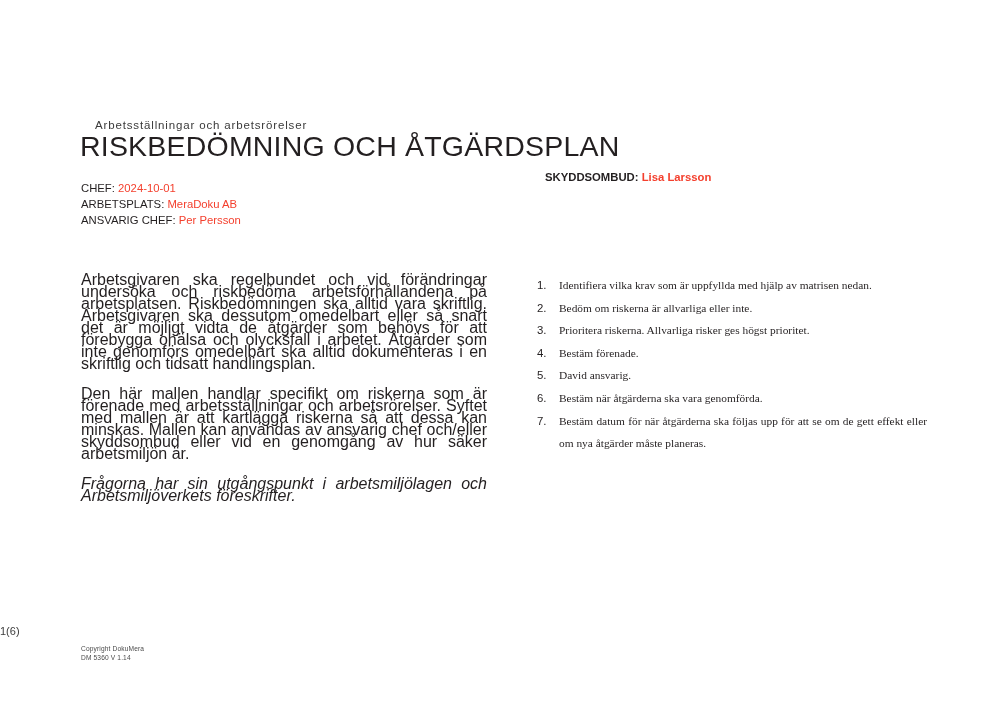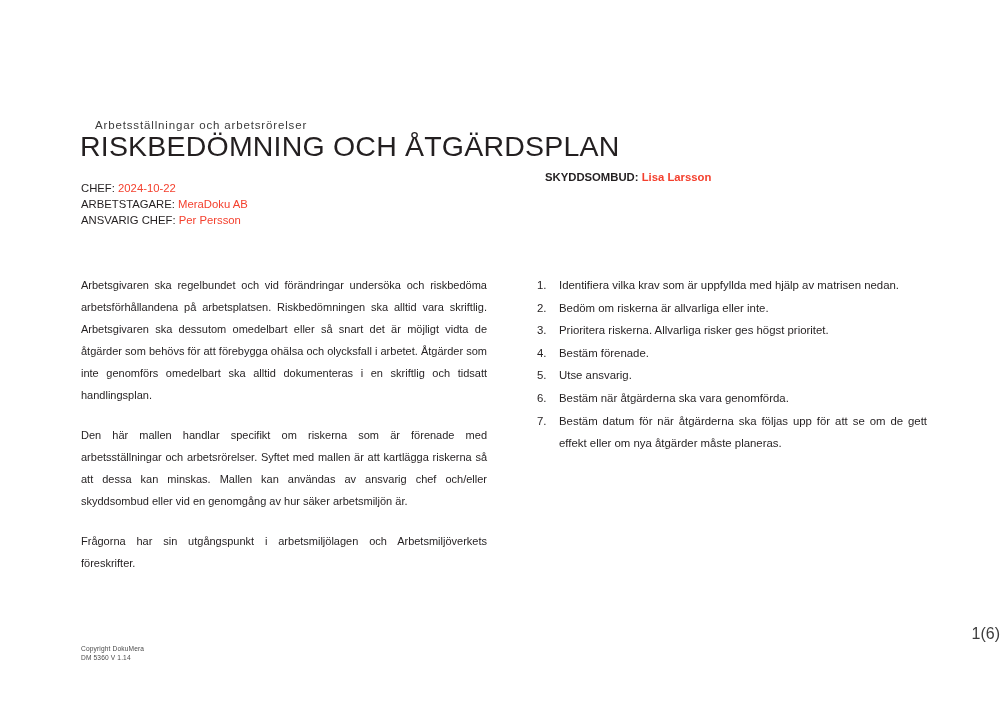--- a/index.html
+++ b/index.html
@@ -65,28 +65,28 @@
     width: 406px;
   }
   .col-right {
     position: absolute;
     left: 537px;
     top: 274px;
     width: 390px;
   }
 
   .body-par {
-    font-size: 11px;
-    line-height: 22px;
+    font-size: 16px;
+    line-height: 12px;
     text-align: justify;
     color: #231f20;
     margin: 0 0 18px 0;
     hyphens: none;
   }
-  .body-par:last-child { margin-bottom: 0; }
+  .body-par:last-child { margin-bottom: 0; font-style: italic; }
 
   
   .num-list {
     list-style: none;
     margin: 0;
     padding: 0;
   }
   .num-list li {
     position: relative;
     padding-left: 22px;
@@ -97,30 +97,30 @@
     margin-bottom: 0px;
   }
   .num-list li .marker {
     position: absolute;
     left: 0;
     top: 0;
     width: 16px;
     text-align: left;
     color: #231f20;
   }
-  .num-list li .item-text { display: block; }
+  .num-list li .item-text { display: block; font-family: Liberation Serif, serif; }
 
   
   .page-number {
     position: absolute;
     left: 0;
     right: 0;
     top: 625px;
-    text-align: right;
-    font-size: 16px;
+    text-align: left;
+    font-size: 11px;
     color: #3d3d3d;
   }
   .footer-note {
     position: absolute;
     left: 81px;
     top: 644px;
     font-size: 6.6px;
     line-height: 9.4px;
     color: #4a4a4a;
     letter-spacing: 0.15px;
@@ -131,24 +131,24 @@
 <body>
 
 <div class="page">
 
   <h1 class="doc-title">RISKBEDÖMNING OCH ÅTGÄRDSPLAN</h1>
   <div class="doc-subtitle">Arbetsställningar och arbetsrörelser</div>
 
   <div class="meta meta-left">
     <div class="meta-row">
       <span class="meta-label">CHEF:</span>
-      <span class="meta-value">2024-10-22</span>
-    </div>
-    <div class="meta-row">
-      <span class="meta-label">ARBETSTAGARE:</span>
+      <span class="meta-value">2024-10-01</span>
+    </div>
+    <div class="meta-row">
+      <span class="meta-label">ARBETSPLATS:</span>
       <span class="meta-value">MeraDoku AB</span>
     </div>
     <div class="meta-row">
       <span class="meta-label">ANSVARIG CHEF:</span>
       <span class="meta-value">Per Persson</span>
     </div>
   </div>
 
   <div class="meta meta-right">
     <div class="meta-row">
@@ -176,21 +176,21 @@
       <li>
         <span class="marker">3.</span>
         <span class="item-text">Prioritera riskerna. Allvarliga risker ges högst prioritet.</span>
       </li>
       <li>
         <span class="marker">4.</span>
         <span class="item-text">Bestäm förenade.</span>
       </li>
       <li>
         <span class="marker">5.</span>
-        <span class="item-text">Utse ansvarig.</span>
+        <span class="item-text">David ansvarig.</span>
       </li>
       <li>
         <span class="marker">6.</span>
         <span class="item-text">Bestäm när åtgärderna ska vara genomförda.</span>
       </li>
       <li>
         <span class="marker">7.</span>
         <span class="item-text">Bestäm datum för när åtgärderna ska följas upp för att se om de gett effekt eller om nya åtgärder måste planeras.</span>
       </li>
     </ol>

